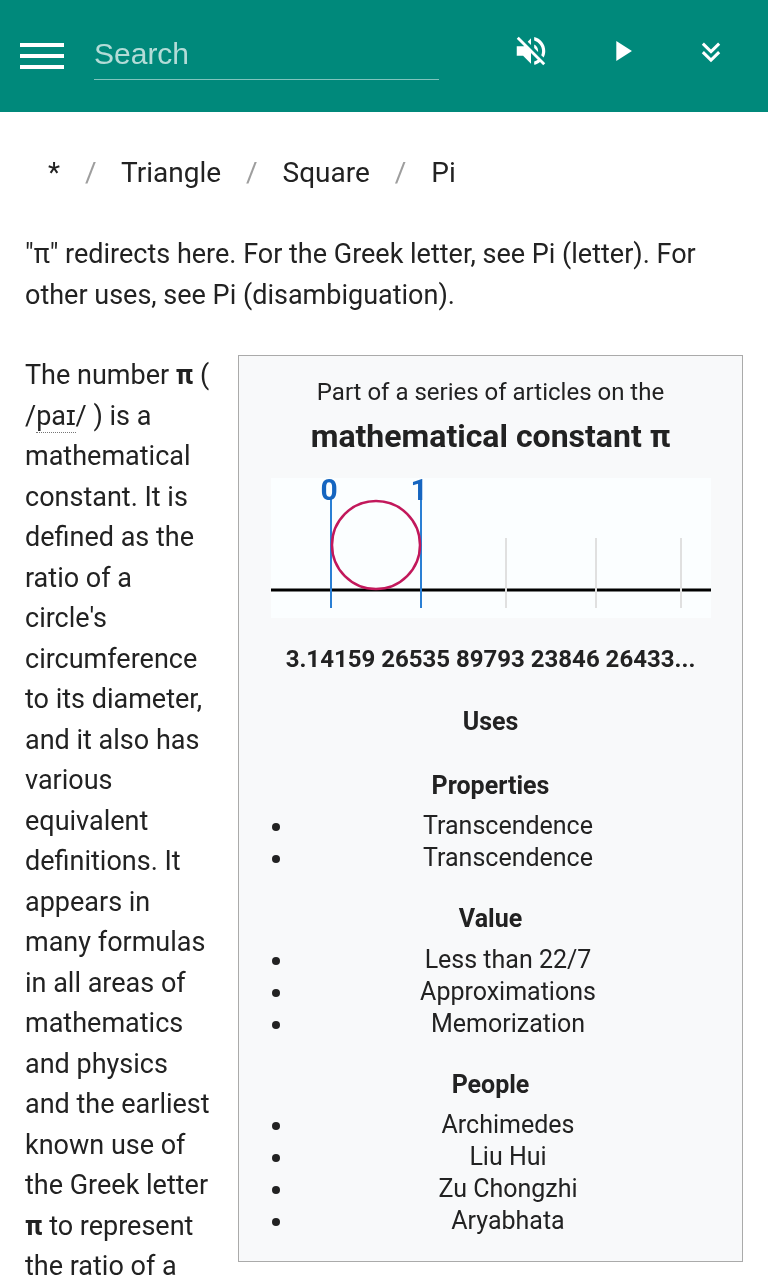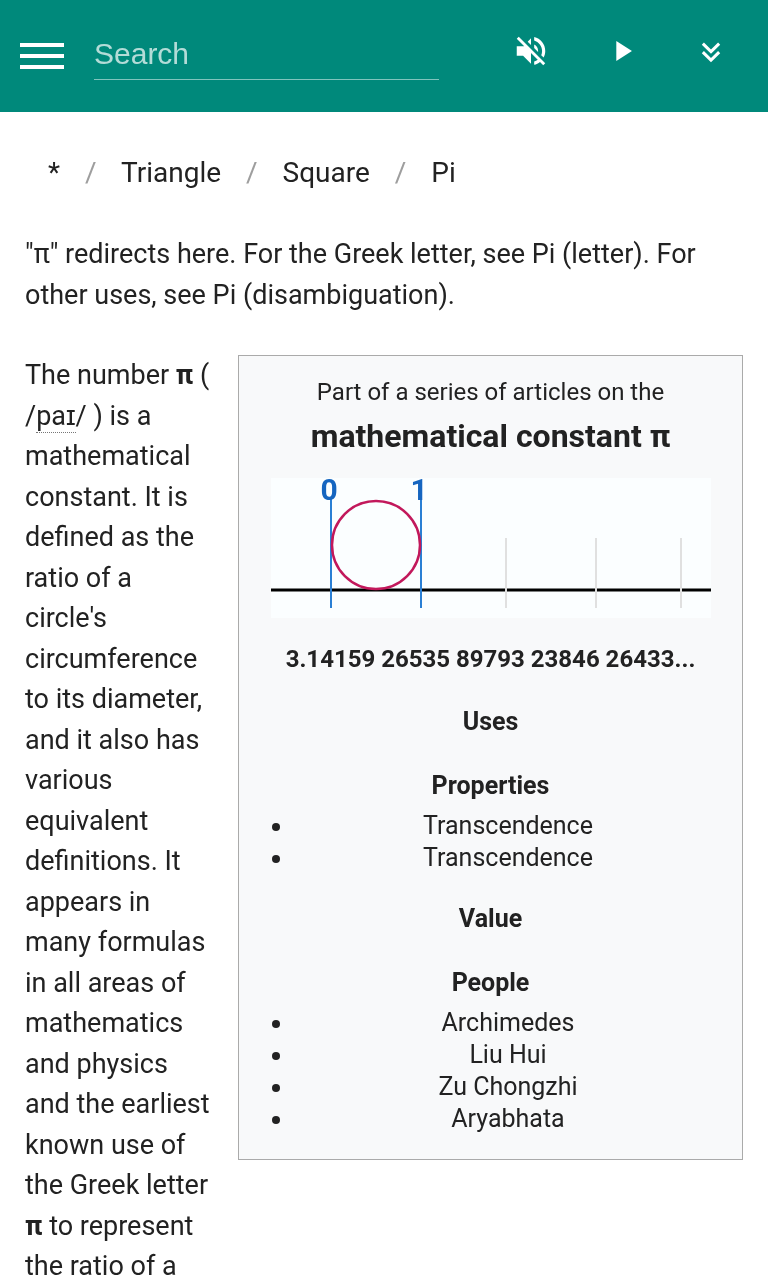--- a/index.html
+++ b/index.html
@@ -135,20 +135,25 @@
       <div class="infobox-digits">3.14159 26535 89793 23846 26433...</div>
 
       <div id="infobox-sections">
           <div class="infobox-section">Uses</div>
           <div class="infobox-section">Properties</div>
           <ul>
             <li>Transcendence</li>
             <li>Transcendence</li>
           </ul>
           <div class="infobox-section">Value</div>
+          <ul>
+            <li>Less than 22/7</li>
+            <li>Approximations</li>
+            <li>Memorization</li>
+          </ul>
           <div class="infobox-section">People</div>
           <ul>
             <li>Archimedes</li>
             <li>Liu Hui</li>
             <li>Zu Chongzhi</li>
             <li>Aryabhata</li>
           </ul>
         </div>
     </div>
   </div>

